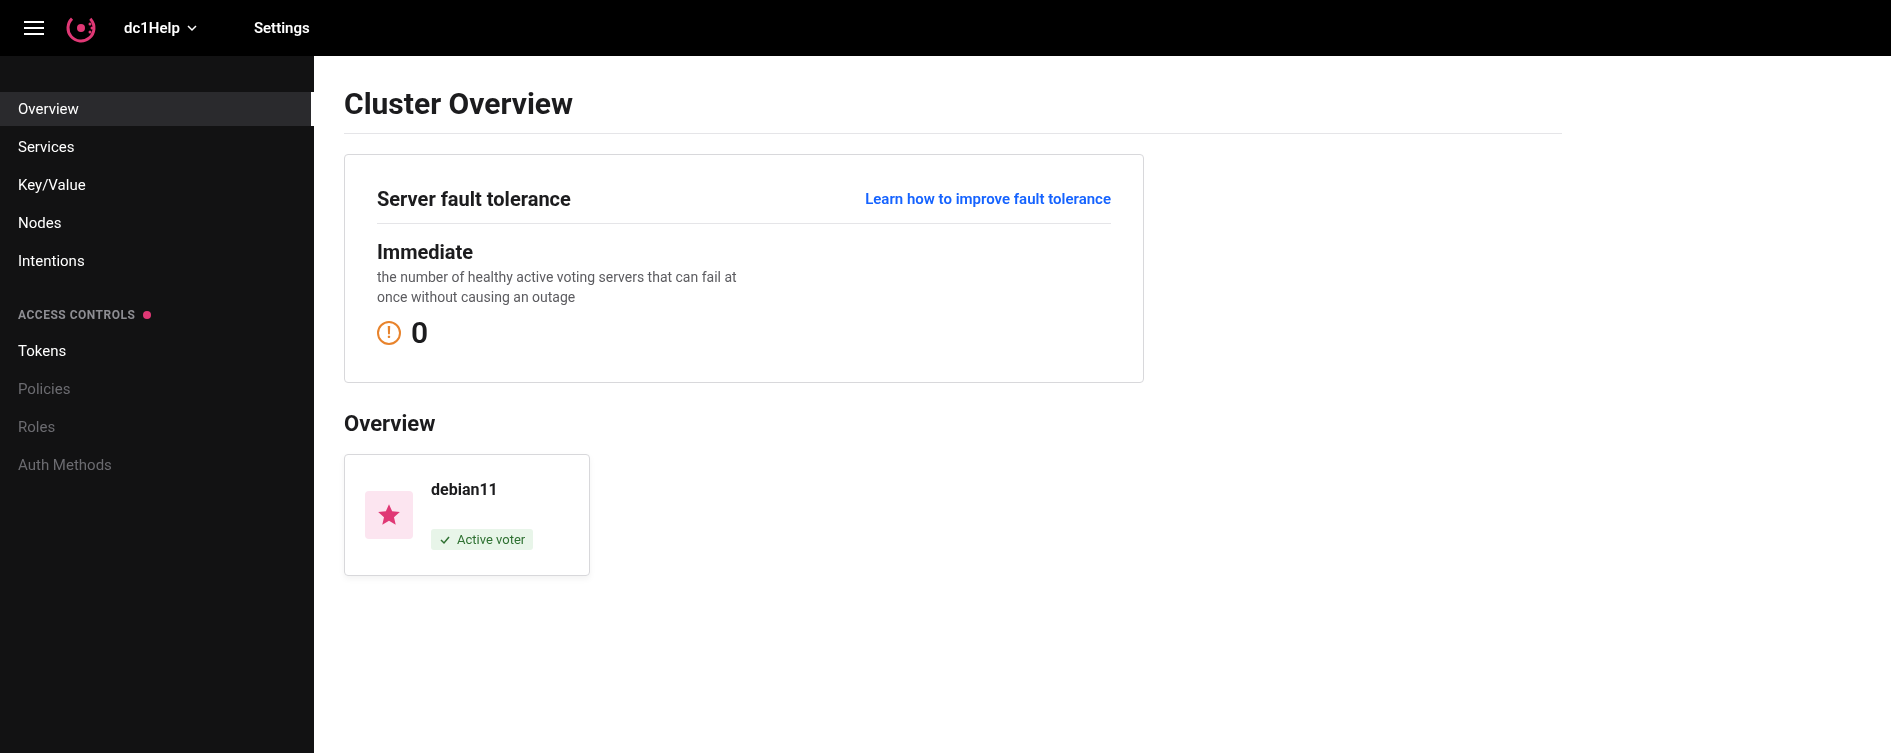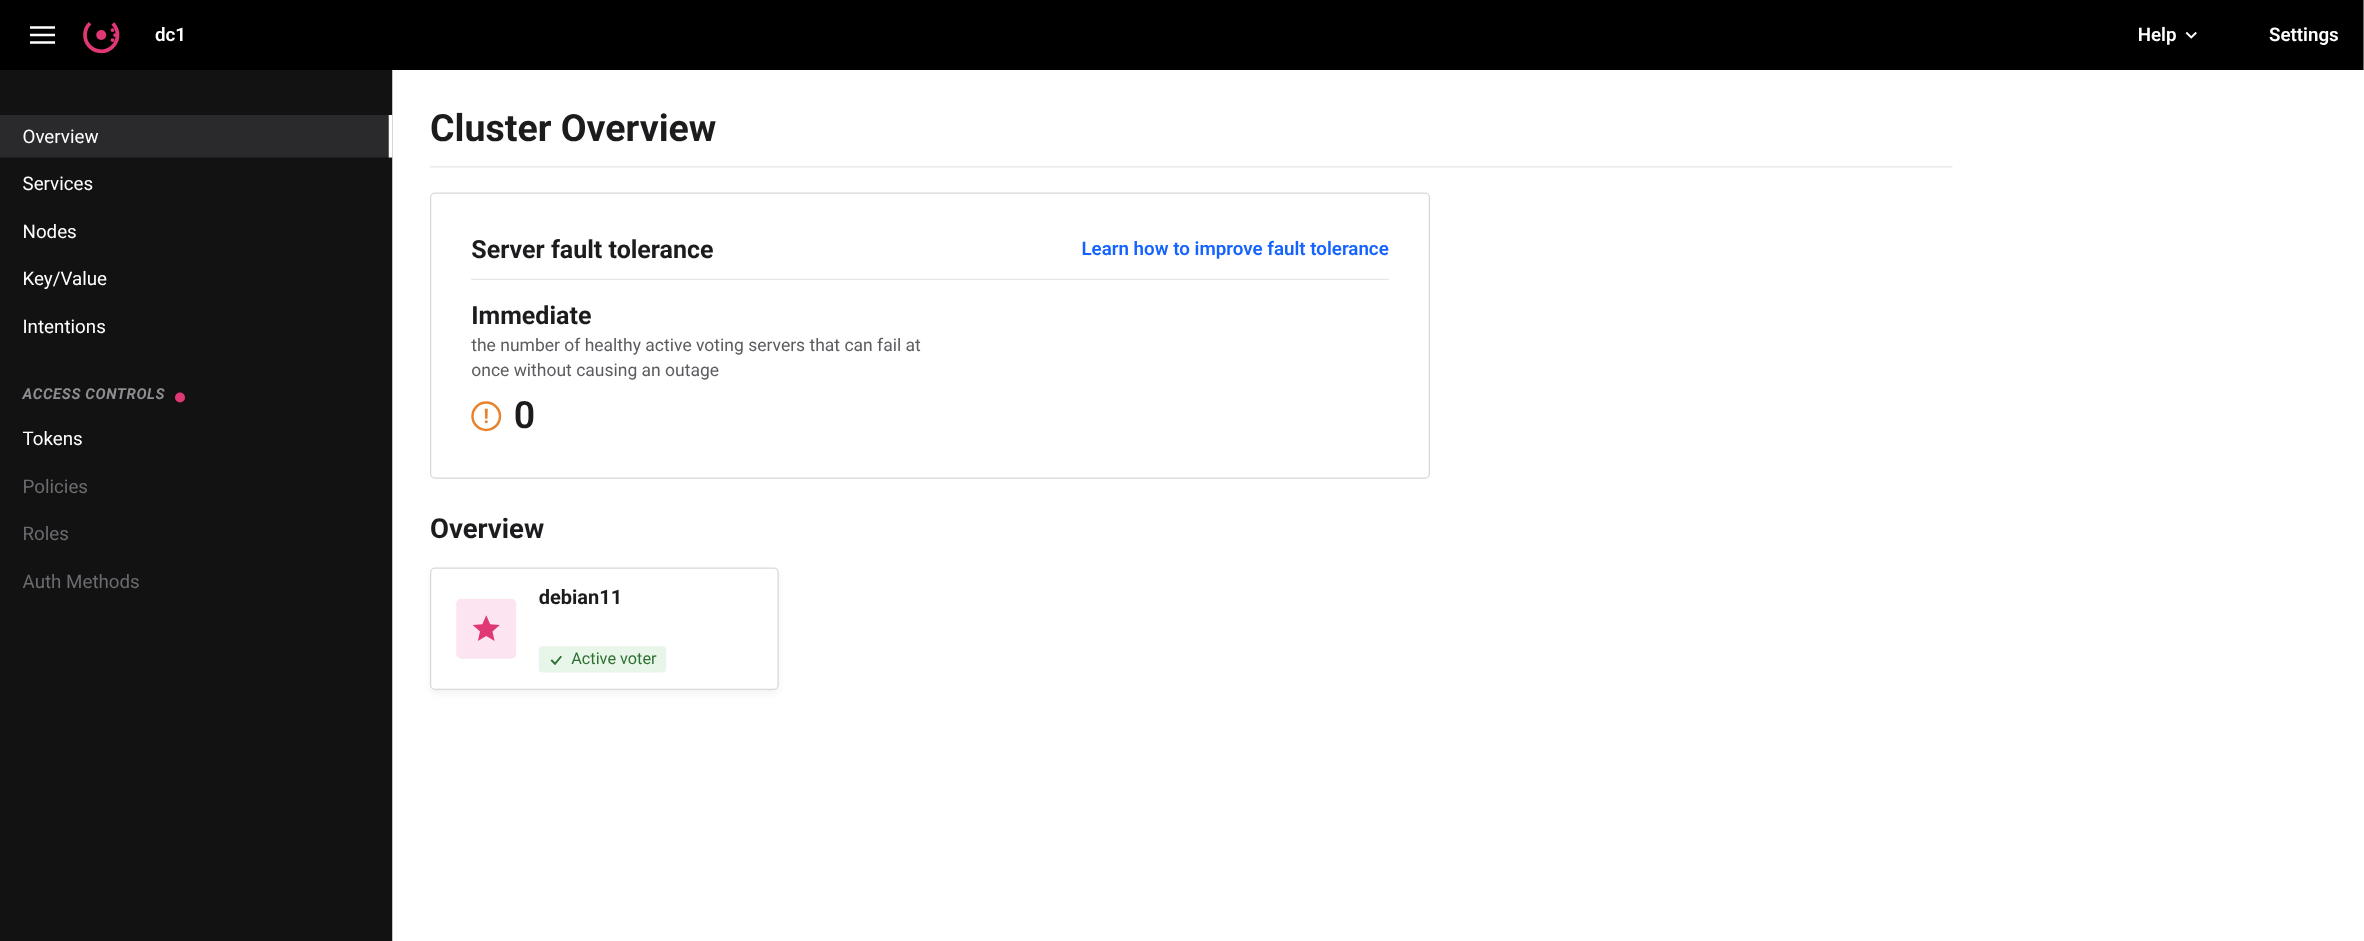--- a/index.html
+++ b/index.html
@@ -14,21 +14,21 @@
       width: 1891px;
       height: 753px;
       overflow: hidden;
     }
     .topbar {
       background: #000;
       height: 56px;
       display: flex;
       align-items: center;
       padding: 0 20px;
-      justify-content: space-between;
+      justify-content: flex-start;
     }
     .topbar-left {
       display: flex;
       align-items: center;
       gap: 18px;
     }
     .hamburger {
       display: flex;
       flex-direction: column;
       gap: 4px;
@@ -100,23 +100,22 @@
     }
     .nav-section-header {
       padding: 8px 18px;
       color: #8d8d92;
       font-size: 12px;
       font-weight: 700;
       letter-spacing: 0.5px;
       margin-top: 22px;
       margin-bottom: 4px;
       display: flex;
-      align-items: flex-end;
+      align-items: center;
       gap: 8px;
-      font-style: italic;
     }
     .red-dot {
       width: 8px;
       height: 8px;
       background: #e03875;
       border-radius: 50%;
     }
     .main {
       flex: 1;
       padding: 30px 30px;
@@ -198,22 +197,22 @@
     }
     .section-title {
       font-size: 22px;
       font-weight: 700;
       margin-bottom: 18px;
       color: #1c1c1e;
     }
     .server-card {
       border: 1px solid #d8d8db;
       border-radius: 4px;
-      padding: 13px 20px;
-      width: 279px;
+      padding: 25px 20px;
+      width: 246px;
       display: flex;
       align-items: center;
       gap: 18px;
       box-shadow: 0 3px 6px rgba(0,0,0,0.05);
     }
     .server-icon-box {
       width: 48px;
       height: 48px;
       background: #fce5f0;
       border-radius: 4px;
@@ -273,22 +272,22 @@
         </svg>
     </div>
     <div class="settings-link">Settings</div>
   </div>
 </div>
 
 <div class="layout">
   <div class="sidebar">
     <div class="nav-item active">Overview</div>
     <div class="nav-item">Services</div>
+    <div class="nav-item">Key/Value</div>
     <div class="nav-item">Nodes</div>
-    <div class="nav-item">Key/Value</div>
     <div class="nav-item">Intentions</div>
 
     <div class="nav-section-header">
       <span>ACCESS CONTROLS</span>
       <span class="red-dot"></span>
     </div>
     <div class="nav-item">Tokens</div>
     <div class="nav-item disabled">Policies</div>
     <div class="nav-item disabled">Roles</div>
     <div class="nav-item disabled">Auth Methods</div>

